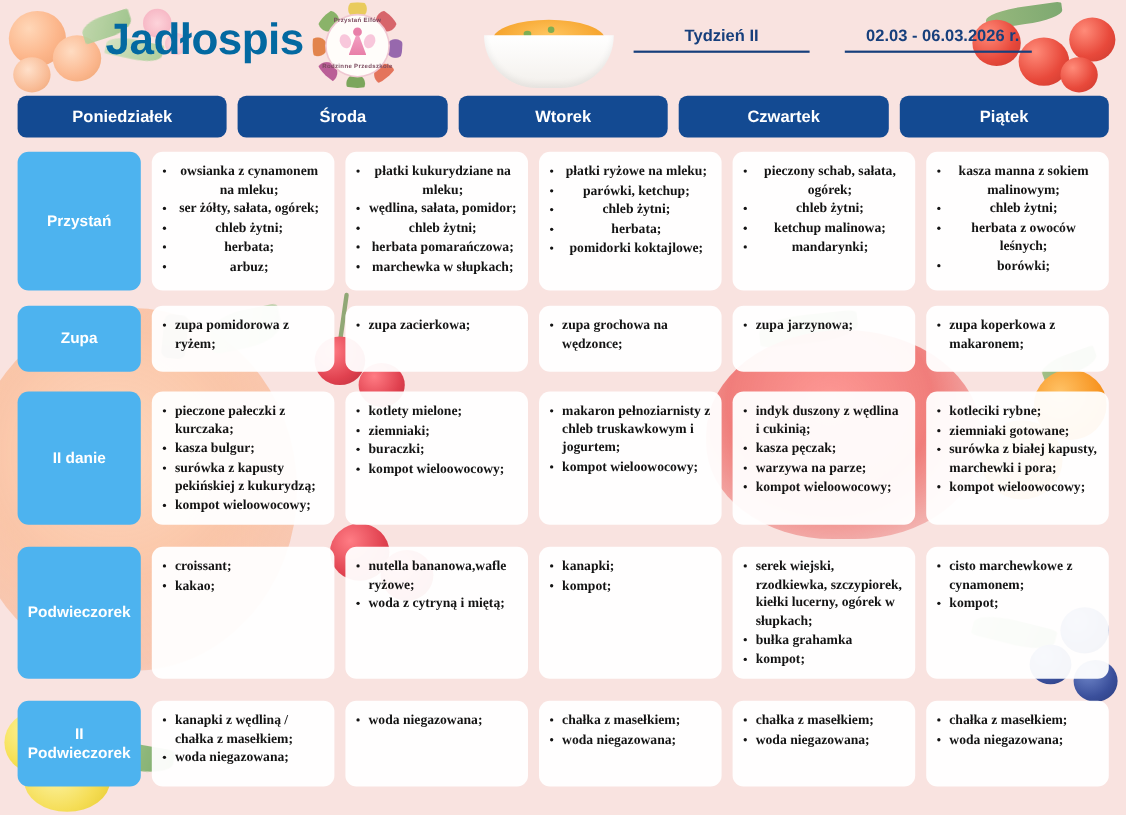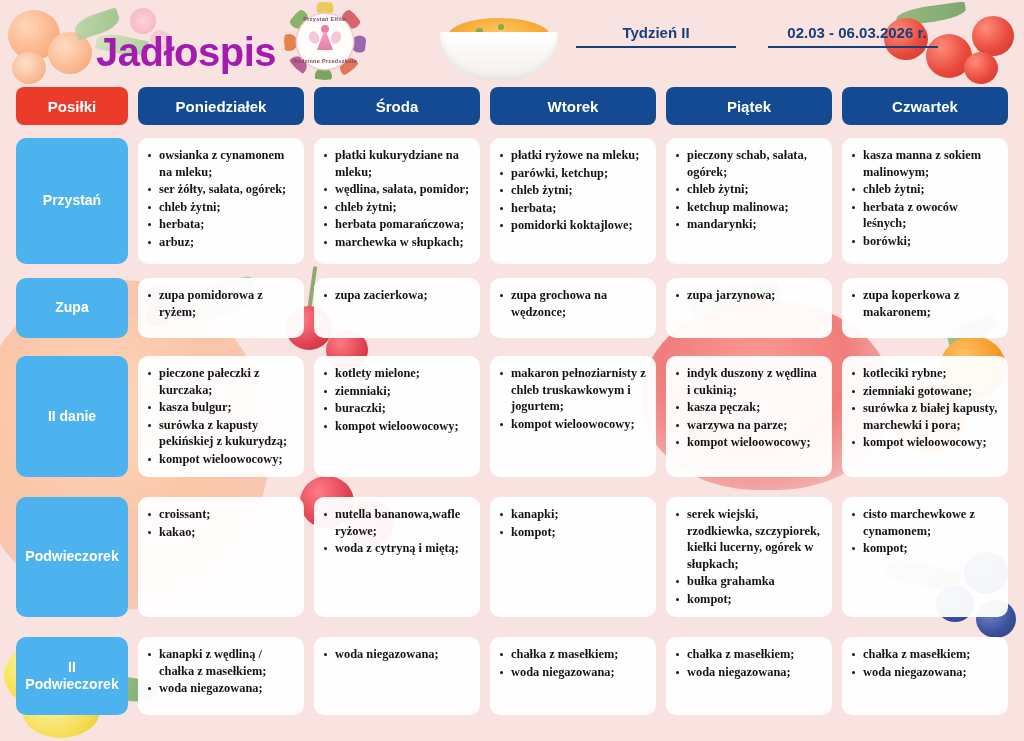--- a/index.html
+++ b/index.html
@@ -108,22 +108,22 @@
   .sb1 { left: 36px; top: 26px; width: 7px; height: 6px; }
   .sb2 { left: 58px; top: 22px; width: 6px; height: 6px; }
   .sb3 { left: 72px; top: 34px; width: 7px; height: 6px; }
   .sb4 { left: 46px; top: 38px; width: 6px; height: 5px; background: #f6e7b4; }
   .sb5 { left: 26px; top: 36px; width: 6px; height: 5px; background: #f6e7b4; }
 
   
   .header { position: absolute; left: 0; top: 0; width: 1024px; height: 82px; }
 
   .title {
-    position: absolute; left: 96px; top: 30px;
-    font-size: 40px; font-weight: bold; color: #a21caf;
+    position: absolute; left: 96px; top: 14px;
+    font-size: 40px; font-weight: bold; color: #0369a1;
     letter-spacing: -0.5px;
   }
 
   .logo { position: absolute; left: 284px; top: 2px; width: 82px; height: 78px; }
   .logo-veg { position: absolute; inset: 0; border-radius: 50%;
               background:
                 radial-gradient(circle at 18% 22%, #7fae5d 0 9px, transparent 10px),
                 radial-gradient(circle at 50% 8%,  #e8c94f 0 8px, transparent 9px),
                 radial-gradient(circle at 82% 22%, #d4585f 0 9px, transparent 10px),
                 radial-gradient(circle at 92% 54%, #8d5ba8 0 8px, transparent 9px),
@@ -197,21 +197,21 @@
     color: #141414;
     line-height: 1.33;
     margin-bottom: 1px;
   }
   .cell li::before {
     content: "";
     position: absolute; left: 2px; top: 7px;
     width: 3px; height: 3px; background: #141414; border-radius: 50%;
   }
 
-  .r-sniadanie .meal-label, .r-sniadanie .cell { min-height: 126px; }
+  .r-sniadanie .meal-label, .r-sniadanie .cell { min-height: 126px; text-align: center; }
   .r-zupa      .meal-label, .r-zupa .cell      { min-height: 60px; }
   .r-danie     .meal-label, .r-danie .cell     { min-height: 120px; }
   .r-pod       .meal-label, .r-pod .cell       { min-height: 96px; }
   .r-pod2      .meal-label, .r-pod2 .cell      { min-height: 78px; }
 
   .r-zupa { margin-top: 14px; }
   .r-danie { margin-top: 18px; }
   .r-pod { margin-top: 20px; }
   .r-pod2 { margin-top: 20px; }
 </style>
@@ -294,26 +294,25 @@
 
   <div class="date-box">
     <div class="date-label">02.03 - 06.03.2026 r.</div>
     <div class="date-rule"></div>
   </div>
 </div>
 
 <div class="grid">
 
   <div class="head-row">
-    <div class="head-cell head-meals">Posiłki</div>
     <div class="head-cell head-day">Poniedziałek</div>
     <div class="head-cell head-day">Środa</div>
     <div class="head-cell head-day">Wtorek</div>
+    <div class="head-cell head-day">Czwartek</div>
     <div class="head-cell head-day">Piątek</div>
-    <div class="head-cell head-day">Czwartek</div>
   </div>
 
   <div class="body-row r-sniadanie">
     <div class="meal-label">Przystań</div>
     <div class="cell">
         <ul>
           <li>owsianka z cynamonem na mleku;</li>
           <li>ser żółty, sałata, ogórek;</li>
           <li>chleb żytni;</li>
           <li>herbata;</li>

